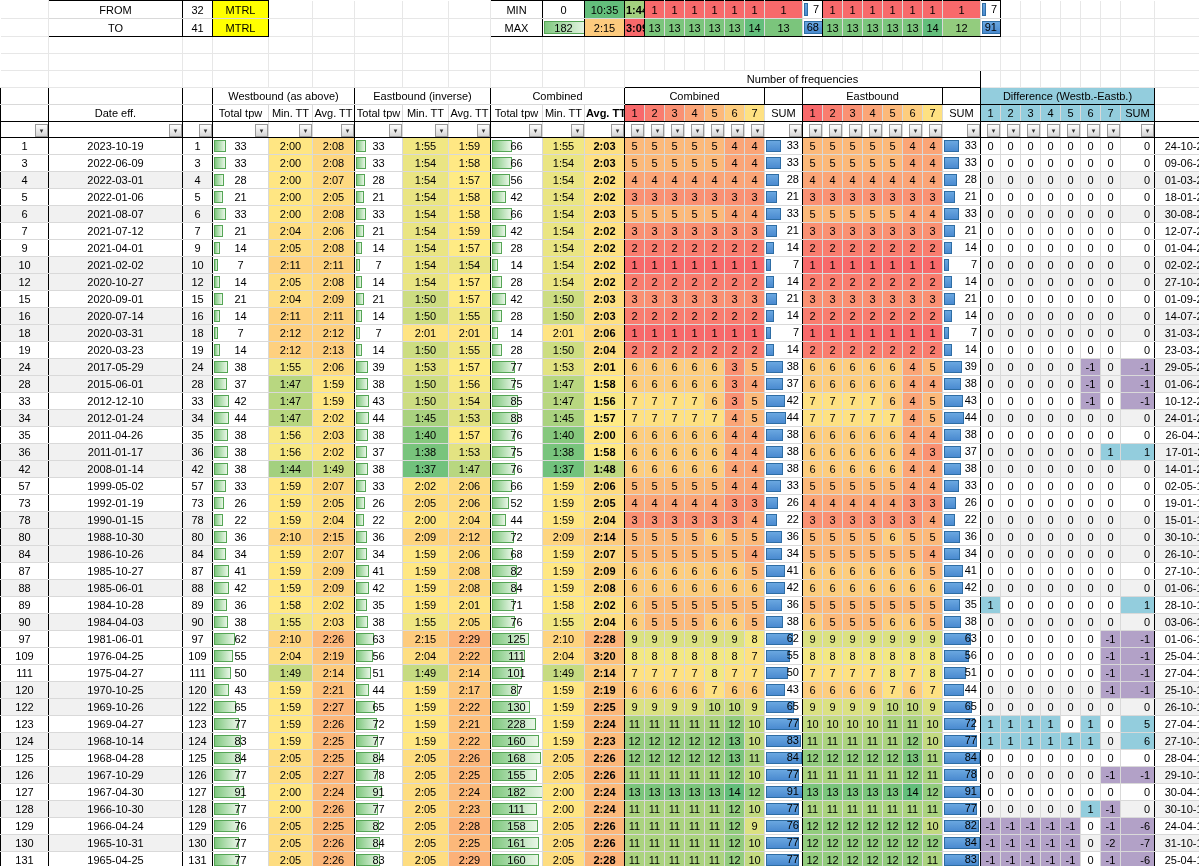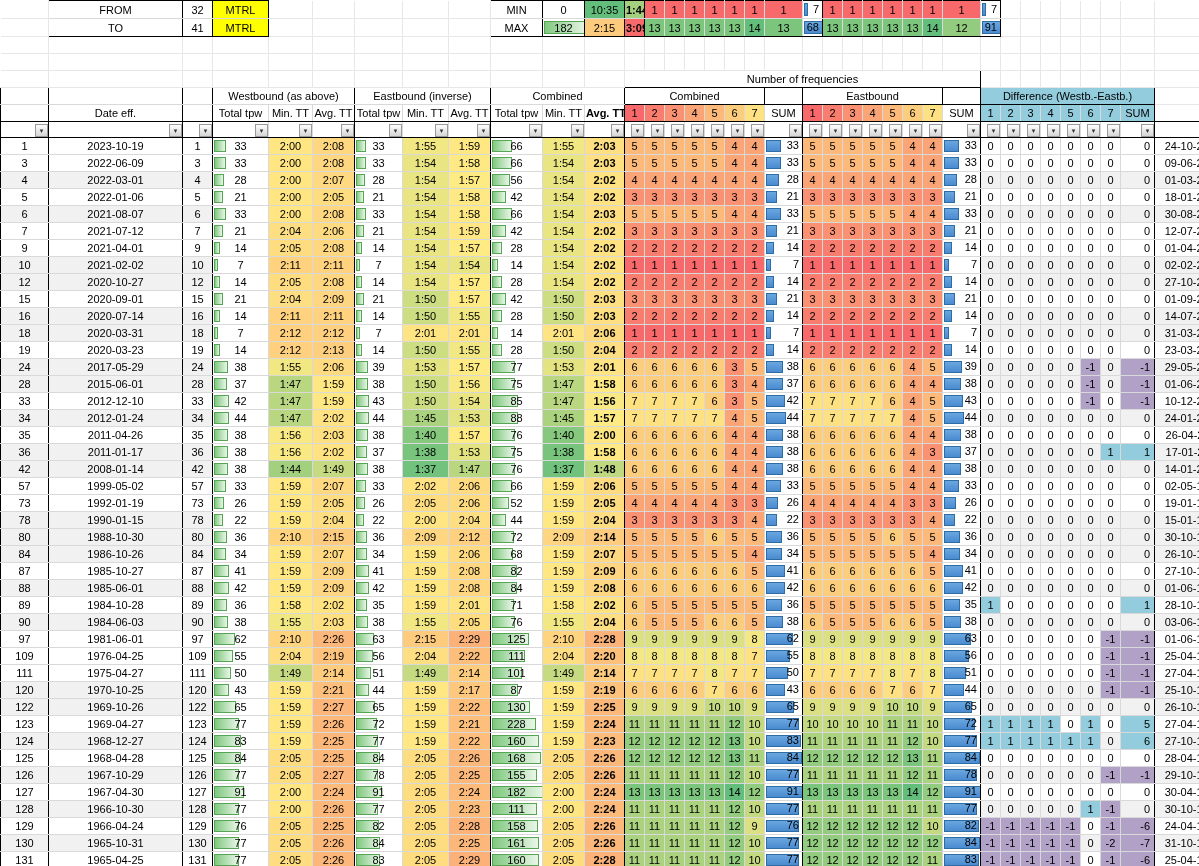--- a/index.html
+++ b/index.html
@@ -1685,21 +1685,21 @@
         <td>0</td>
         <td>0</td>
         <td>0</td>
         <td>0</td>
         <td>0</td>
         <td class="bl br rt" style="background: rgb(147, 205, 221);">1</td>
         <td class="rt">28-10-1984</td>
       </tr>
       <tr style="height: 16px;">
         <td class="bl br band">90</td>
-        <td class="br band">1984-06-03</td>
+        <td class="br band">1984-04-03</td>
         <td class="br band">90</td>
         <td class="barcell bl"><span class="gbar" style="width:21%"></span><span class="barnum">38</span></td>
         <td style="background: rgb(241, 231, 131);">1:55</td>
         <td class="br" style="background: rgb(254, 224, 130);">2:03</td>
         <td class="barcell"><span class="gbar" style="width:21%"></span><span class="barnum">38</span></td>
         <td style="background: rgb(241, 231, 131);">1:55</td>
         <td class="br" style="background: rgb(254, 221, 129);">2:05</td>
         <td class="barcell"><span class="gbar" style="width:42%"></span><span class="barnum">76</span></td>
         <td style="background: rgb(241, 231, 131);">1:55</td>
         <td class="bold br" style="background: rgb(254, 222, 130);">2:04</td>
@@ -1785,21 +1785,21 @@
         <td class="br">1976-04-25</td>
         <td class="br">109</td>
         <td class="barcell bl"><span class="gbar" style="width:30%"></span><span class="barnum">55</span></td>
         <td style="background: rgb(254, 222, 130);">2:04</td>
         <td class="br" style="background: rgb(253, 195, 124);">2:19</td>
         <td class="barcell"><span class="gbar" style="width:31%"></span><span class="barnum">56</span></td>
         <td style="background: rgb(254, 222, 130);">2:04</td>
         <td class="br" style="background: rgb(253, 190, 123);">2:22</td>
         <td class="barcell"><span class="gbar" style="width:61%"></span><span class="barnum">111</span></td>
         <td style="background: rgb(254, 222, 130);">2:04</td>
-        <td class="bold br" style="background: rgb(253, 193, 124);">2:20</td>
+        <td class="bold br" style="background: rgb(253, 193, 124);">3:20</td>
         <td style="background: rgb(243, 232, 131);">8</td>
         <td style="background: rgb(243, 232, 131);">8</td>
         <td style="background: rgb(243, 232, 131);">8</td>
         <td style="background: rgb(243, 232, 131);">8</td>
         <td style="background: rgb(243, 232, 131);">8</td>
         <td style="background: rgb(243, 232, 131);">8</td>
         <td style="background: rgb(254, 225, 130);">7</td>
         <td class="barcell bl br">
           <span class="bbar" style="width:60%"></span>
           <span class="sumnum">55</span>
@@ -2000,21 +2000,21 @@
         <td style="background: rgb(147, 205, 221);">1</td>
         <td style="background: rgb(147, 205, 221);">1</td>
         <td>0</td>
         <td style="background: rgb(147, 205, 221);">1</td>
         <td>0</td>
         <td class="bl br rt" style="background: rgb(147, 205, 221);">5</td>
         <td class="rt">27-04-1969</td>
       </tr>
       <tr style="height: 16px;">
         <td class="bl br band">124</td>
-        <td class="br band">1968-12-27</td>
+        <td class="br band">1968-10-14</td>
         <td class="br band">124</td>
         <td class="barcell bl"><span class="gbar" style="width:46%"></span><span class="barnum">83</span></td>
         <td style="background: rgb(255, 231, 131);">1:59</td>
         <td class="br" style="background: rgb(252, 184, 122);">2:25</td>
         <td class="barcell"><span class="gbar" style="width:42%"></span><span class="barnum">77</span></td>
         <td style="background: rgb(255, 231, 131);">1:59</td>
         <td class="br" style="background: rgb(253, 190, 123);">2:22</td>
         <td class="barcell"><span class="gbar" style="width:88%"></span><span class="barnum">160</span></td>
         <td style="background: rgb(255, 231, 131);">1:59</td>
         <td class="bold br" style="background: rgb(252, 188, 123);">2:23</td>

